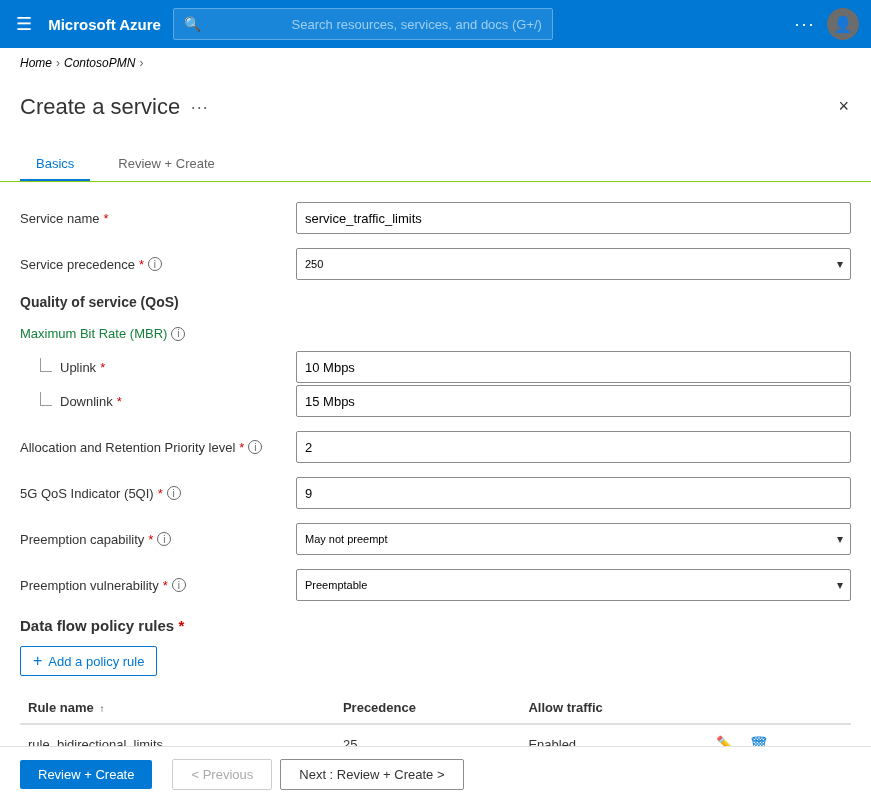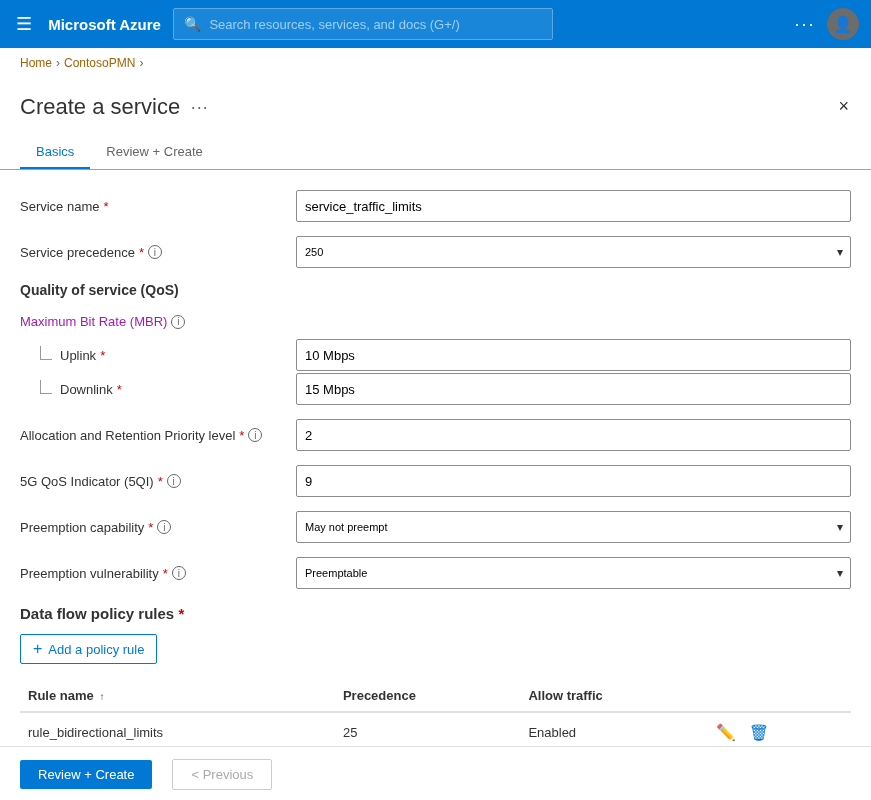--- a/index.html
+++ b/index.html
@@ -38,20 +38,21 @@
       padding: 0 10px;
       gap: 8px;
     }
     .nav-search input {
       background: transparent;
       border: none;
       outline: none;
       color: #ffffff;
       font-size: 13px;
       width: 100%;
+      text-align: right;
     }
     .nav-search input::placeholder { color: #9ecfef; }
     .nav-search-icon { color: #9ecfef; font-size: 14px; }
     .nav-right {
       margin-left: auto;
       display: flex;
       align-items: center;
       gap: 12px;
     }
     .nav-dots { color: white; font-size: 18px; letter-spacing: 1px; cursor: pointer; }
@@ -66,21 +67,21 @@
     
     .breadcrumb {
       padding: 8px 20px;
       font-size: 12px;
       color: #0078d4;
       display: flex;
       align-items: center;
       gap: 4px;
       background: white;
     }
-    .breadcrumb a { color: #a16207; text-decoration: none; }
+    .breadcrumb a { color: #000000; text-decoration: none; font-style: italic; }
     .breadcrumb-sep { color: #666; }
 
     
     .main-panel {
       background: white;
       margin: 0;
       height: calc(800px - 48px - 28px);
       display: flex;
       flex-direction: column;
     }
@@ -102,22 +103,22 @@
       font-size: 22px;
       font-weight: 300;
       color: #333;
     }
     .panel-more { color: #666; font-size: 18px; cursor: pointer; }
     .panel-close { color: #333; font-size: 18px; cursor: pointer; padding: 2px; }
 
     
     .tabs {
       display: flex;
-      gap: 0;
-      margin-top: 16px;
+      gap: 12px;
+      margin-top: 28px;
     }
     .tab {
       padding: 8px 16px;
       cursor: pointer;
       font-size: 13px;
       color: #666;
       border-bottom: 2px solid transparent;
       white-space: nowrap;
     }
     .tab.active {
@@ -207,21 +208,21 @@
     
     .mbr-group { margin-bottom: 14px; }
     .mbr-label-row {
       display: flex;
       align-items: center;
       gap: 4px;
       margin-bottom: 10px;
     }
     .mbr-label {
       font-size: 13px;
-      color: #a21caf;
+      color: #15803d;
     }
     .mbr-indent {
       margin-left: 20px;
     }
     .mbr-indent .form-row {
       margin-bottom: 2px;
     }
     .mbr-indent .form-label {
       flex: 0 0 240px;
       position: relative;
@@ -533,15 +534,16 @@
           </td>
         </tr>
       </tbody>
     </table>
 
   </div>
 
   <div class="bottom-bar">
     <button class="btn-primary">Review + Create</button>
     <button class="btn-secondary" disabled="">&lt; Previous</button>
+    <button class="btn-outline">Next : Review + Create &gt;</button>
   </div>
 
 </div>
 
 </body></html>

